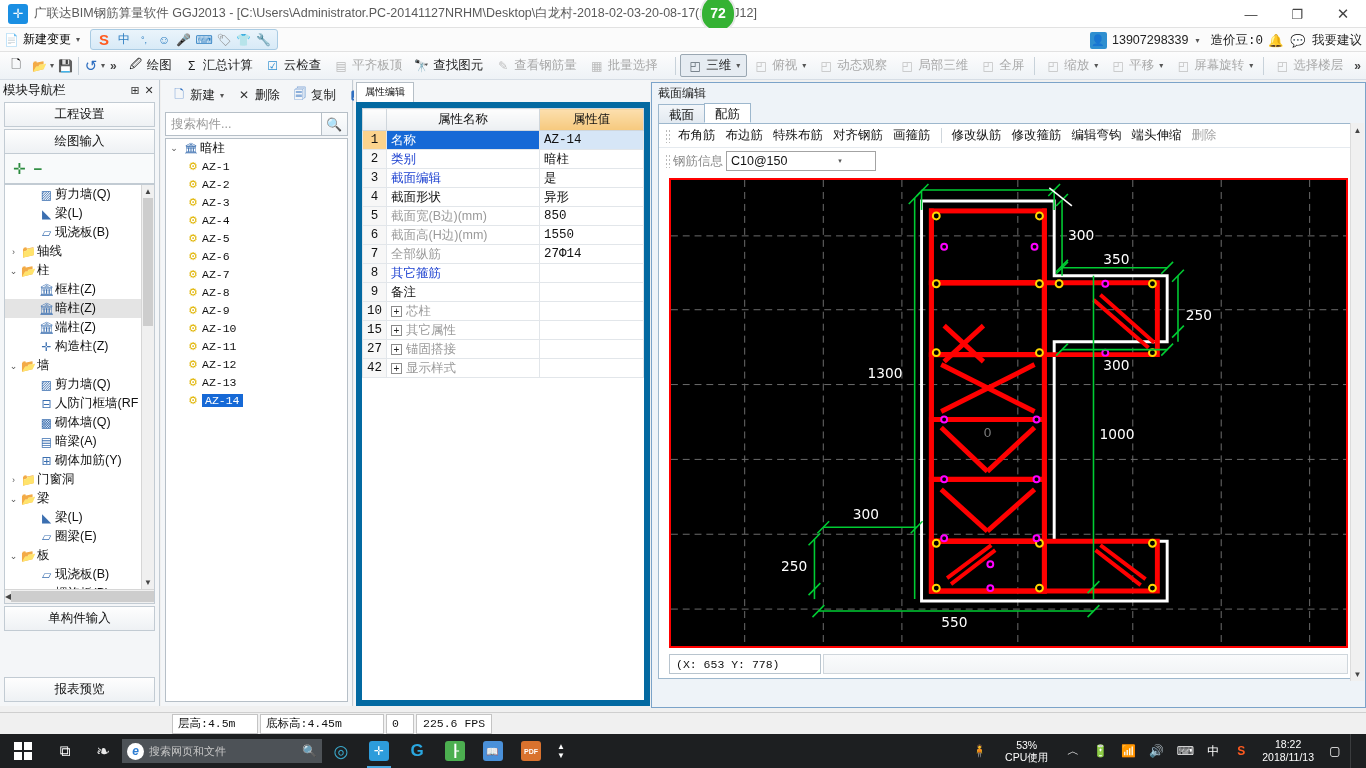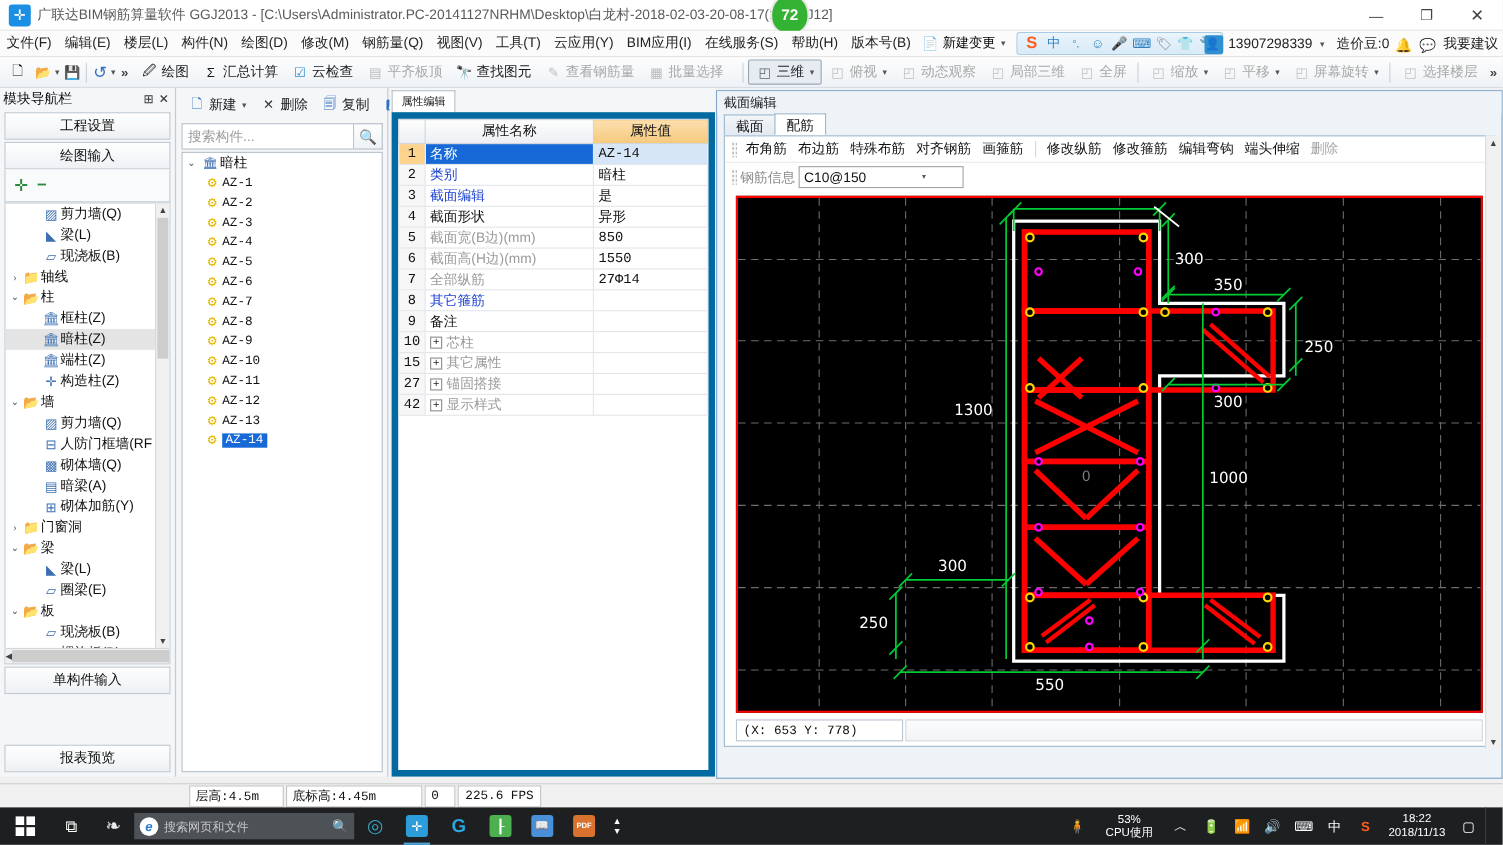--- a/index.html
+++ b/index.html
@@ -160,57 +160,41 @@
   <div id="title-text">广联达BIM钢筋算量软件 GGJ2013 - [C:\Users\Administrator.PC-20141127NRHM\Desktop\白龙村-2018-02-03-20-08-17(26...GJ12]</div>
   <div id="score-badge">72</div>
   <div id="win-buttons">
     <div>—</div>
     <div>❐</div>
     <div>✕</div>
   </div>
 </div>
 
 <div id="menubar">
-  <div id="menu-items" style="display:flex;align-items:center;">
-      <div class="menu-item">文件(F)</div>
-      <div class="menu-item">编辑(E)</div>
-      <div class="menu-item">楼层(L)</div>
-      <div class="menu-item">构件(N)</div>
-      <div class="menu-item">绘图(D)</div>
-      <div class="menu-item">修改(M)</div>
-      <div class="menu-item">钢筋量(Q)</div>
-      <div class="menu-item">视图(V)</div>
-      <div class="menu-item">工具(T)</div>
-      <div class="menu-item">云应用(Y)</div>
-      <div class="menu-item">BIM应用(I)</div>
-      <div class="menu-item">在线服务(S)</div>
-      <div class="menu-item">帮助(H)</div>
-      <div class="menu-item">版本号(B)</div>
-    </div>
   <div id="newchange">
     <span class="tb-ico">📄</span>
     <span>新建变更</span>
     <span class="tb-caret">▾</span>
   </div>
   <div id="ime-bar">
     <span class="ime-ico" style="color:#ff5a1f;font-weight:bold;font-size:15px;">S</span>
     <span class="ime-ico">中</span>
     <span class="ime-ico" style="font-size:9px;">°,</span>
     <span class="ime-ico">☺</span>
     <span class="ime-ico">🎤</span>
     <span class="ime-ico">⌨</span>
     <span class="ime-ico" style="color:#888;">🏷</span>
     <span class="ime-ico" style="color:#2f8fd0;">👕</span>
     <span class="ime-ico" style="color:#2f8fd0;">🔧</span>
   </div>
   <div id="acct-area">
     <span class="acct-ico" style="background:#2f8fd0;color:#fff;border-radius:2px;font-size:11px;">👤</span>
     <span>13907298339</span>
     <span class="tb-caret">▾</span>
-    <span style="margin-left:6px;">造价豆:0</span>
+    <span style="margin-left:6px;font-family:Liberation Mono, monospace;">造价豆:0</span>
     <span class="acct-ico" style="color:#2f8fd0;">🔔</span>
     <span class="acct-ico" style="color:#2f8fd0;">💬</span>
     <span>我要建议</span>
   </div>
 </div>
 
 <div id="toolbar1">
   <span class="tb-ico" style="margin-left:8px;">🗋</span>
   <span class="tb-ico" style="margin-left:8px;color:#d6a13c;">📂</span>
   <span class="tb-caret">▾</span>

